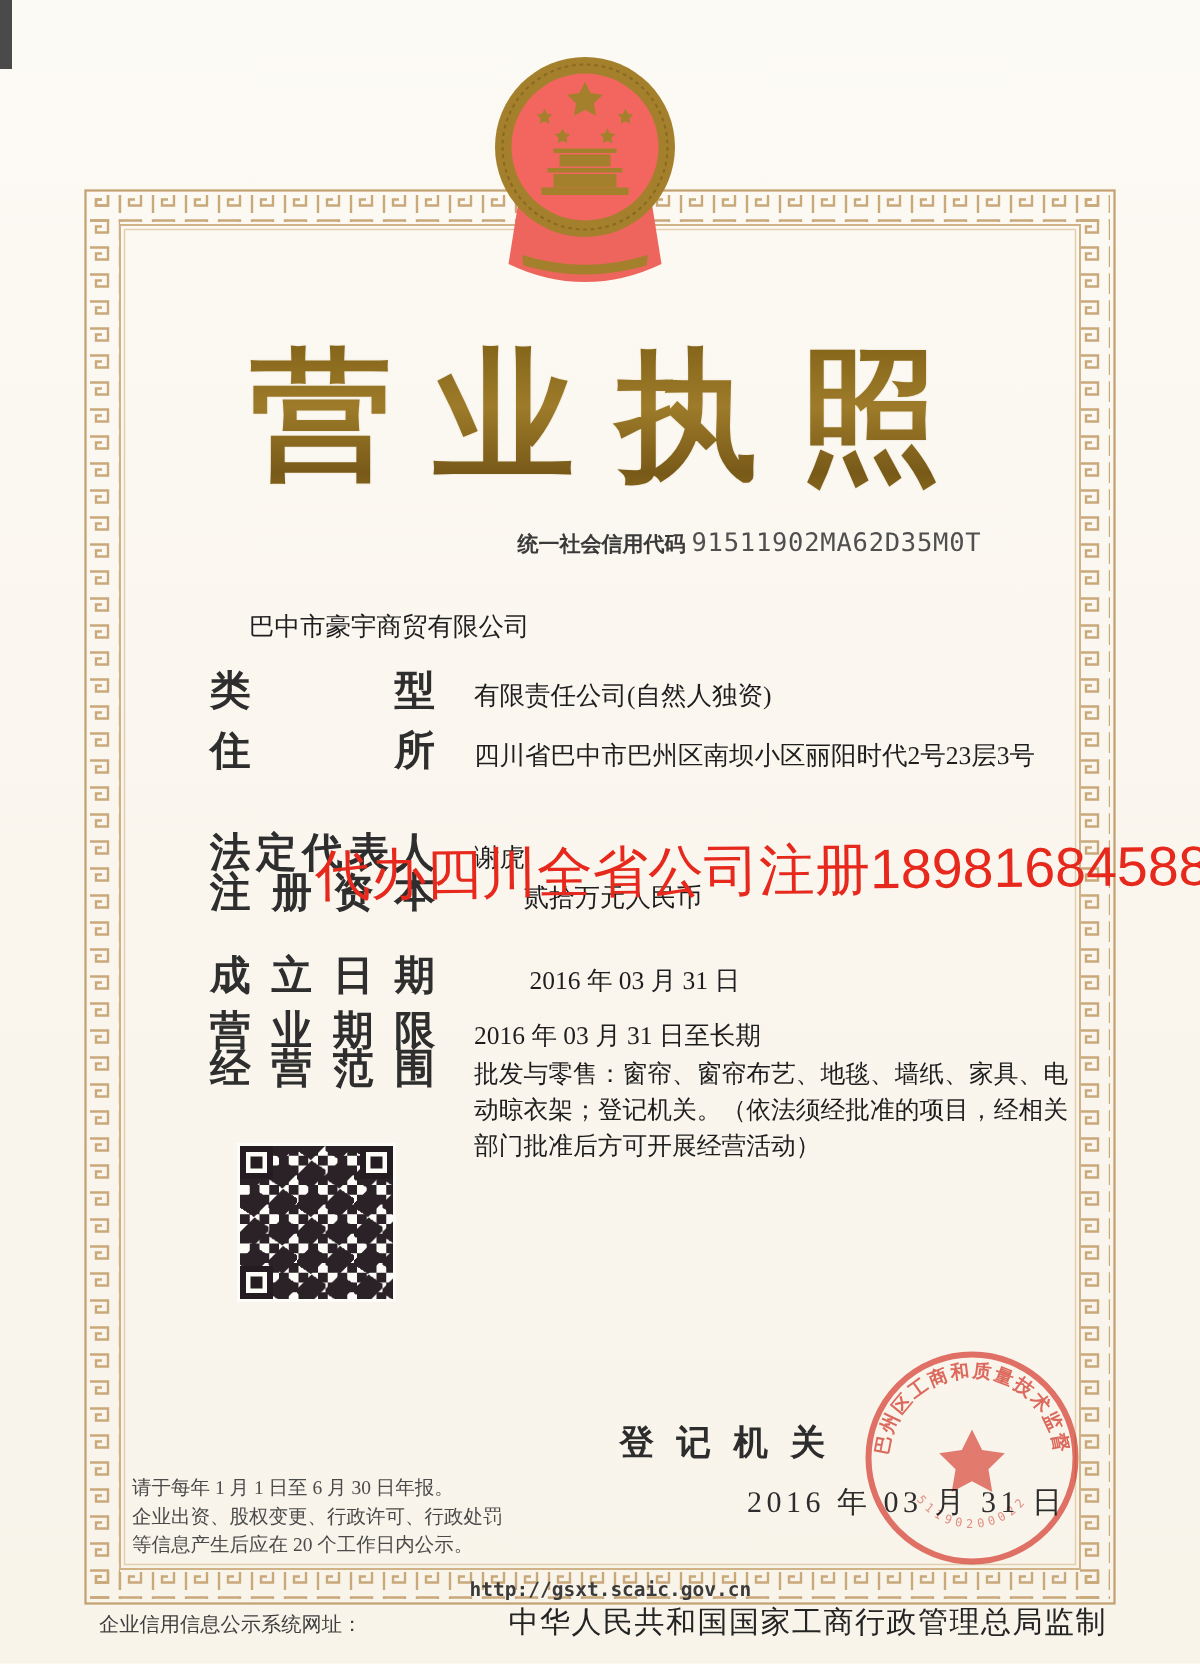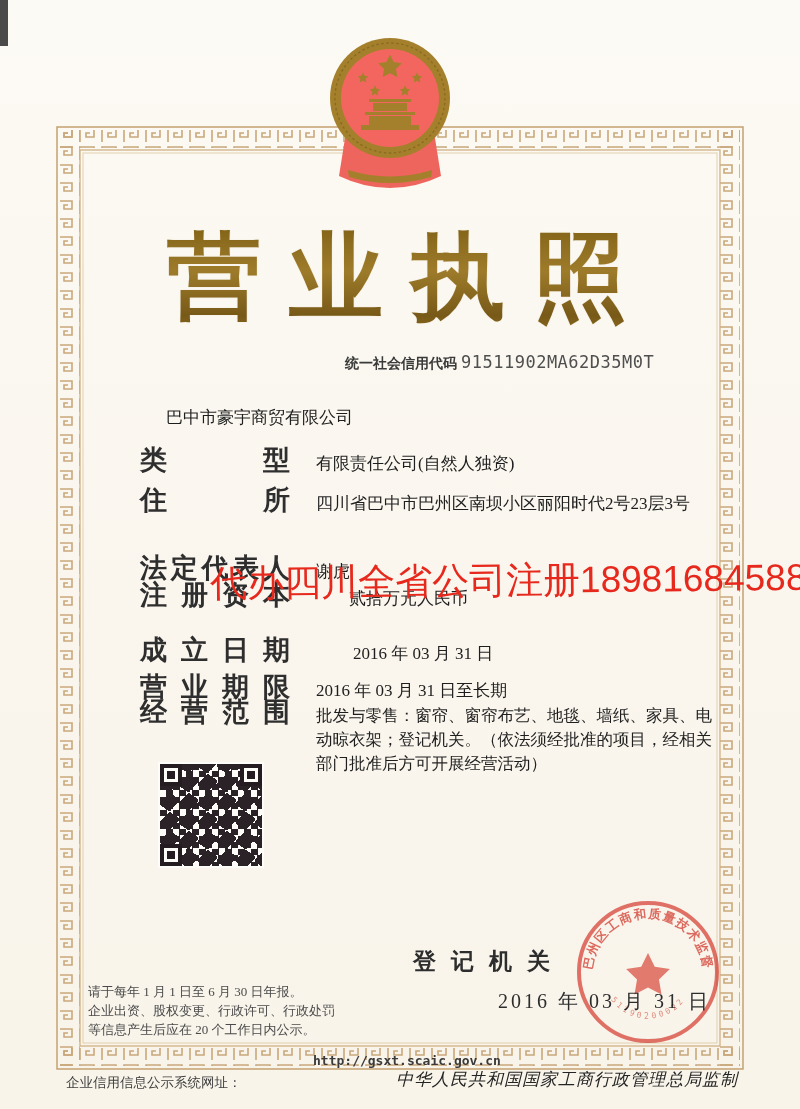--- a/index.html
+++ b/index.html
@@ -94,21 +94,21 @@
 
   
   .seal{position:absolute;left:572px;top:896px;z-index:4;mix-blend-mode:multiply;opacity:.92;}
 
   
   .footer-url{
     position:absolute;left:313px;top:1053px;z-index:3;
     font-family:"DejaVu Sans Mono", monospace;font-size:13px;font-weight:700;color:#3a3a3a;
   }
   .footer-site-label{position:absolute;left:66px;top:1074px;z-index:2;font-size:13.5px;color:#3f3f3f;}
-  .footer-issuer{position:absolute;right:62px;top:1068px;z-index:2;font-size:17px;color:#242424;letter-spacing:1px;font-style:italic;}
+  .footer-issuer{position:absolute;right:62px;top:1068px;z-index:2;font-size:20px;color:#242424;letter-spacing:1px;}
 </style>
 </head>
 <body>
 
 <div class="page">
 
   <div class="scan-artifact"></div>
 
   <svg class="frame" width="688" height="944">
     <defs>

